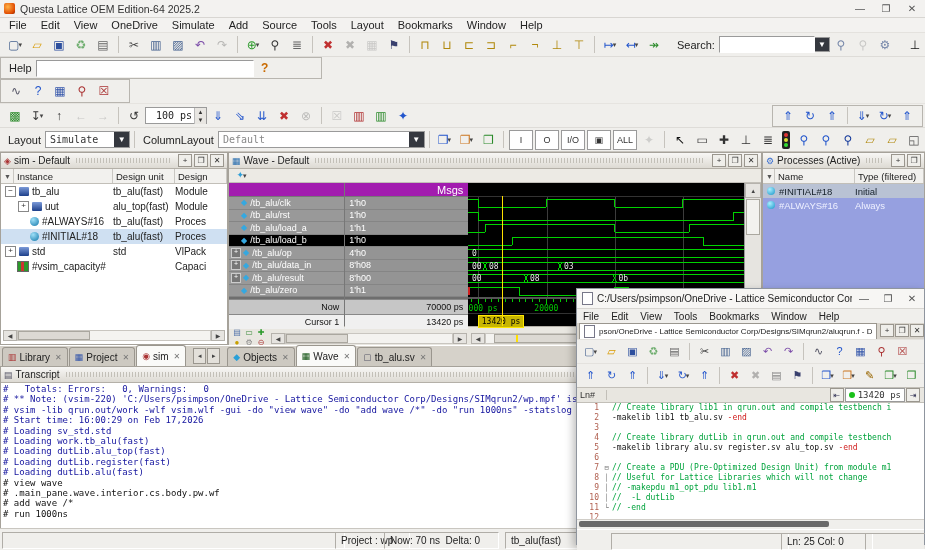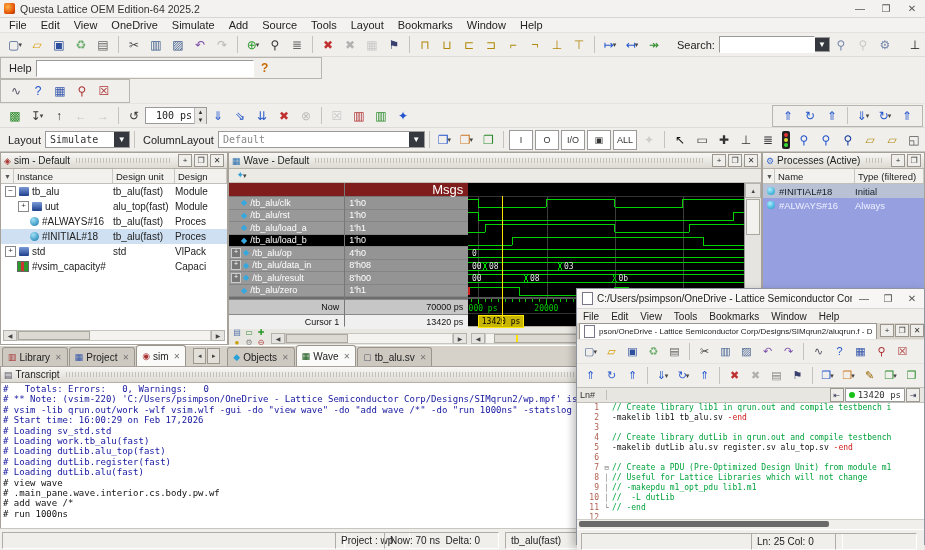--- a/index.html
+++ b/index.html
@@ -65,21 +65,21 @@
   #sim-hscroll{position:absolute;left:2px;right:2px;bottom:3px;height:11px;display:flex;}
   .sbarbtn{width:12px;background:#e6e4e0;border:1px solid #b5b2ac;font-size:6px;display:flex;align-items:center;justify-content:center;color:#444;}
   .sbartrack{flex:1;background:#f4f3f0;border:1px solid #c9c6c0;position:relative;}
   .sbarthumb{position:absolute;top:0;bottom:0;background:#dcd9d3;border:1px solid #aaa79f;}
   
   #wave-panel{left:228px;top:152px;width:534px;height:193px;background:#efeee9;}
   #wave-toolbar{height:13px;display:flex;align-items:center;background:#eceae4;border-bottom:1px solid #c2bfb8;padding-left:3px;}
   #wave-content{display:flex;height:143px;}
   .wnames{width:117px;background:#999;}
   .wvalues{width:125px;background:#949494;border-left:1px solid #777;}
-  .whdr{height:13px;background:#7f1d1d;border-bottom:1px solid #777;color:#fff;font-size:13px;display:flex;align-items:center;}
+  .whdr{height:13px;background:#a21caf;border-bottom:1px solid #777;color:#fff;font-size:11px;display:flex;align-items:center;}
   .ncell{height:12.5px;box-sizing:border-box;border-bottom:1px solid #858585;display:flex;align-items:center;color:#fff;font-size:9px;white-space:nowrap;overflow:hidden;}
   .ncell.sel{background:#000;}
   .wdiamond{color:#35a8e0;font-size:8px;margin:0 3px 0 2px;}
   .wexp{width:8px;height:8px;border:1px solid #ccc;background:#777;color:#fff;font-size:7px;line-height:6px;text-align:center;margin-left:2px;flex:none;}
   .wnoexp{width:10px;flex:none;}
   .wsep{height:2px;background:#6e6e6e;}
   .nowrow{height:14px;background:#c6c6c6;border-top:1px solid #888;display:flex;align-items:center;justify-content:flex-end;padding-right:5px;font-size:9px;color:#111;}
   .currow{height:14px;background:#f0f0f0;border-top:1px solid #888;display:flex;align-items:center;justify-content:flex-end;padding-right:5px;font-size:9px;color:#111;}
   #wavecol{width:276px;background:#000;position:relative;}
   #wave-grid-rows{position:relative;height:100px;}
@@ -145,21 +145,21 @@
   #ed-code{height:116px;background:#fff;overflow:hidden;font-family:"DejaVu Sans Mono",monospace;font-size:8px;}
   .cline{display:flex;height:10px;line-height:10px;white-space:pre;}
   .cline .num{width:22px;text-align:right;color:#b06050;flex:none;padding-right:2px;}
   .cline .fold{width:11px;flex:none;color:#777;font-size:7px;text-align:center;}
   .comment{color:#00a33c;}
   .plain{color:#111;}
   .kwred{color:#d02020;}
   #ed-hscroll{height:9px;background:#f0efec;position:relative;border-top:1px solid #d0cdc7;}
   #ed-hthumb{position:absolute;left:2px;top:1px;height:6px;width:250px;background:#6a6a6a;border-radius:2px;}
   #ed-status{height:22px;position:relative;background:#f0efec;border-top:1px solid #fff;}
-  #ed-status .scell{top:3px;}
+  #ed-status .scell{top:3px;margin-left:30px;}
 </style>
 </head>
 <body>
 
 <div id="titlebar" class="abs">
   <div id="app-logo"></div>
   <span id="title-text">Questa Lattice OEM Edition-64 2025.2</span>
   <div class="wbtns">
     <div class="wbtn">—</div>
     <div class="wbtn">❐</div>
@@ -1113,21 +1113,21 @@
         <span>13420 ps</span>
       </div>
       <div class="tb-arr">⇥</div>
     </div>
   </div>
   <div id="ed-code">
       <div class="cline"><span class="num">1</span><span class="fold"></span><span class="comment">// Create library lib1 in qrun.out and compile testbench i</span></div>
       <div class="cline"><span class="num">2</span><span class="fold"></span><span class="plain">-makelib lib1 tb_alu.sv </span><span class="kwred">-end</span></div>
       <div class="cline"><span class="num">3</span><span class="fold"></span></div>
       <div class="cline"><span class="num">4</span><span class="fold"></span><span class="comment">// Create library dutLib in qrun.out and compile testbench</span></div>
-      <div class="cline"><span class="num">5</span><span class="fold"></span><span class="plain">-makelib dutLib alu.sv register.sv alu_top.sv </span><span class="kwred">-end</span></div>
+      <div class="cline"><span class="num">5</span><span class="fold"></span><span class="plain">-makelib library alu.sv register.sv alu_top.sv </span><span class="kwred">-end</span></div>
       <div class="cline"><span class="num">6</span><span class="fold"></span></div>
       <div class="cline"><span class="num">7</span><span class="fold">⊟</span><span class="comment">// Create a PDU (Pre-Optimized Design Unit) from module m1</span></div>
       <div class="cline"><span class="num">8</span><span class="fold">│</span><span class="comment">// Useful for Lattice Libraries which will not change</span></div>
       <div class="cline"><span class="num">9</span><span class="fold">│</span><span class="comment">// -makepdu m1_opt_pdu lib1.m1</span></div>
       <div class="cline"><span class="num">10</span><span class="fold">│</span><span class="comment">//  -L dutLib</span></div>
       <div class="cline"><span class="num">11</span><span class="fold">└</span><span class="comment">// -end</span></div>
       <div class="cline"><span class="num">12</span><span class="fold"></span></div>
     </div>
   <div id="ed-hscroll">
     <div id="ed-hthumb"></div>

